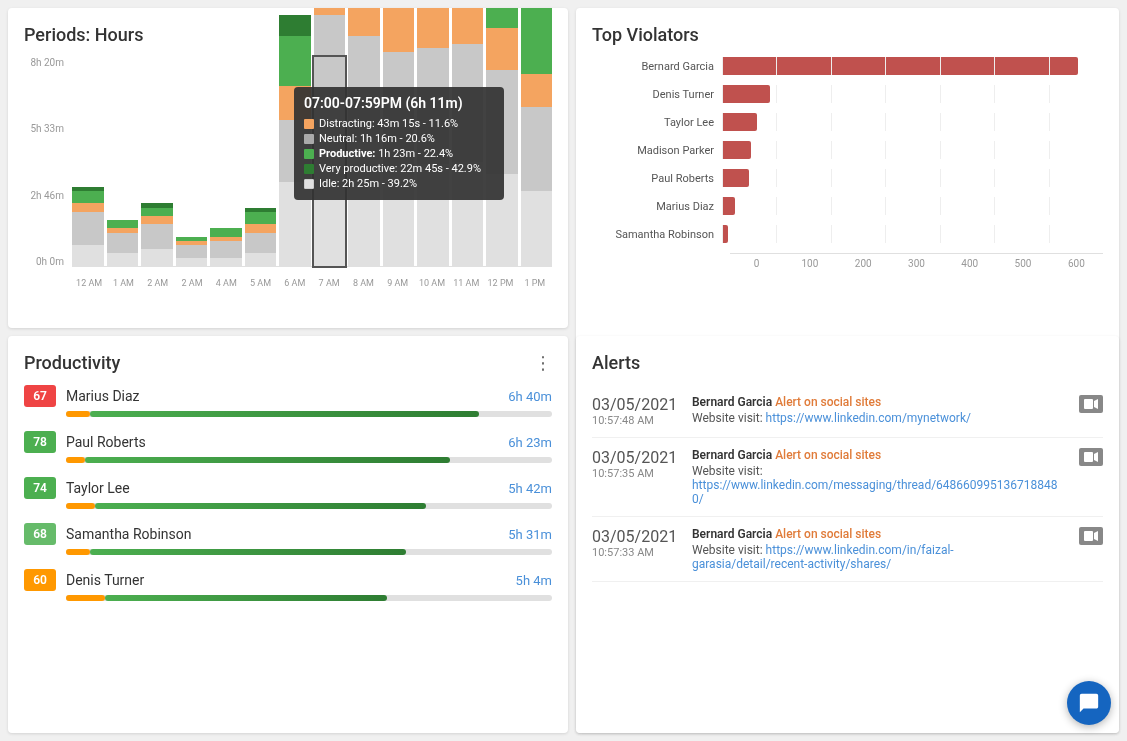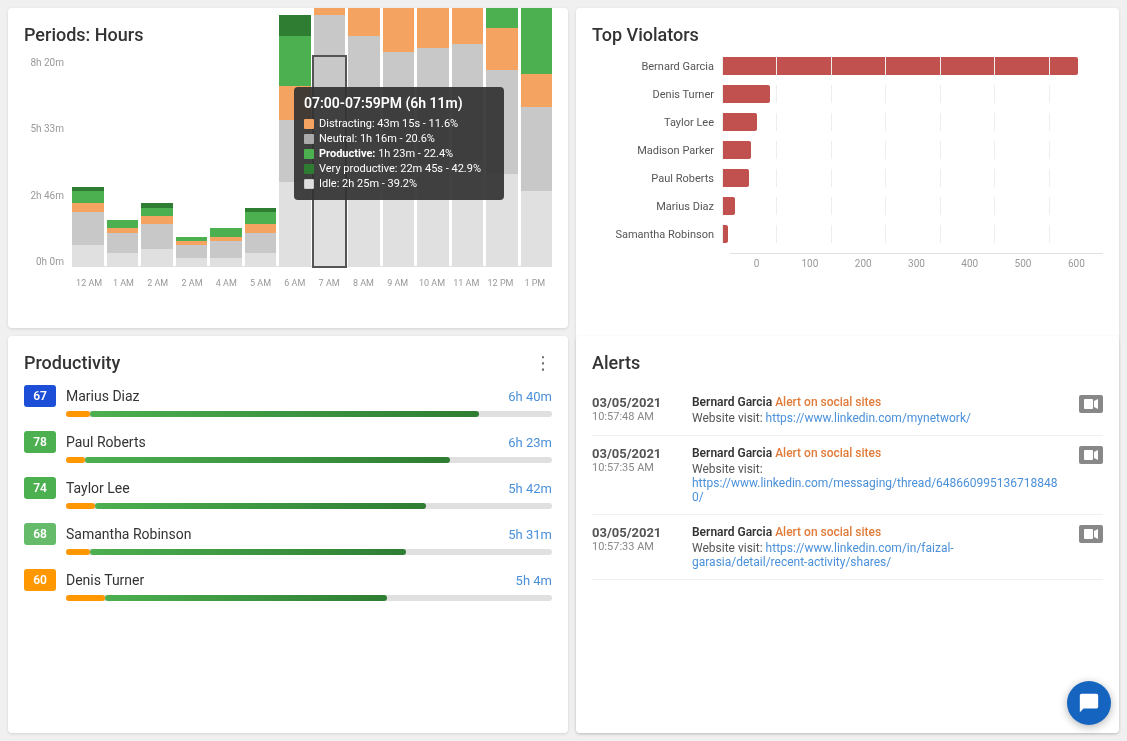--- a/index.html
+++ b/index.html
@@ -263,23 +263,23 @@
       padding: 10px 0;
       border-bottom: 1px solid #f0f0f0;
       align-items: flex-start;
       gap: 10px;
     }
     .alert-date-time {
       flex-shrink: 0;
       width: 90px;
     }
     .alert-date {
-      font-size: 13px;
+      font-size: 16px;
       color: #555;
-      font-weight: 700;
+      font-weight: 400;
     }
     .alert-time {
       font-size: 11px;
       color: #888;
     }
     .alert-content {
       flex: 1;
     }
     .alert-header {
       font-size: 12px;
@@ -622,21 +622,21 @@
 </div>
 
 <div class="card" id="productivity-card">
   <div class="productivity-header">
     <div class="card-title" style="margin-bottom:0">Productivity</div>
     <div class="menu-dots">⋮</div>
   </div>
   <div id="productivity-list">
   <div class="prod-item">
     <div class="prod-row">
-      <div class="prod-score" style="background:#1d4ed8">67</div>
+      <div class="prod-score" style="background:#ef4444">67</div>
       <div class="prod-name">Marius Diaz</div>
       <div class="prod-time">6h 40m</div>
     </div>
     <div class="prod-bar-track">
       <div class="prod-bar-orange" style="width:5%"></div>
       <div class="prod-bar-fill" style="width:80%;margin-left:5%"></div>
     </div>
   </div>
       <div class="prod-item">
     <div class="prod-row">

